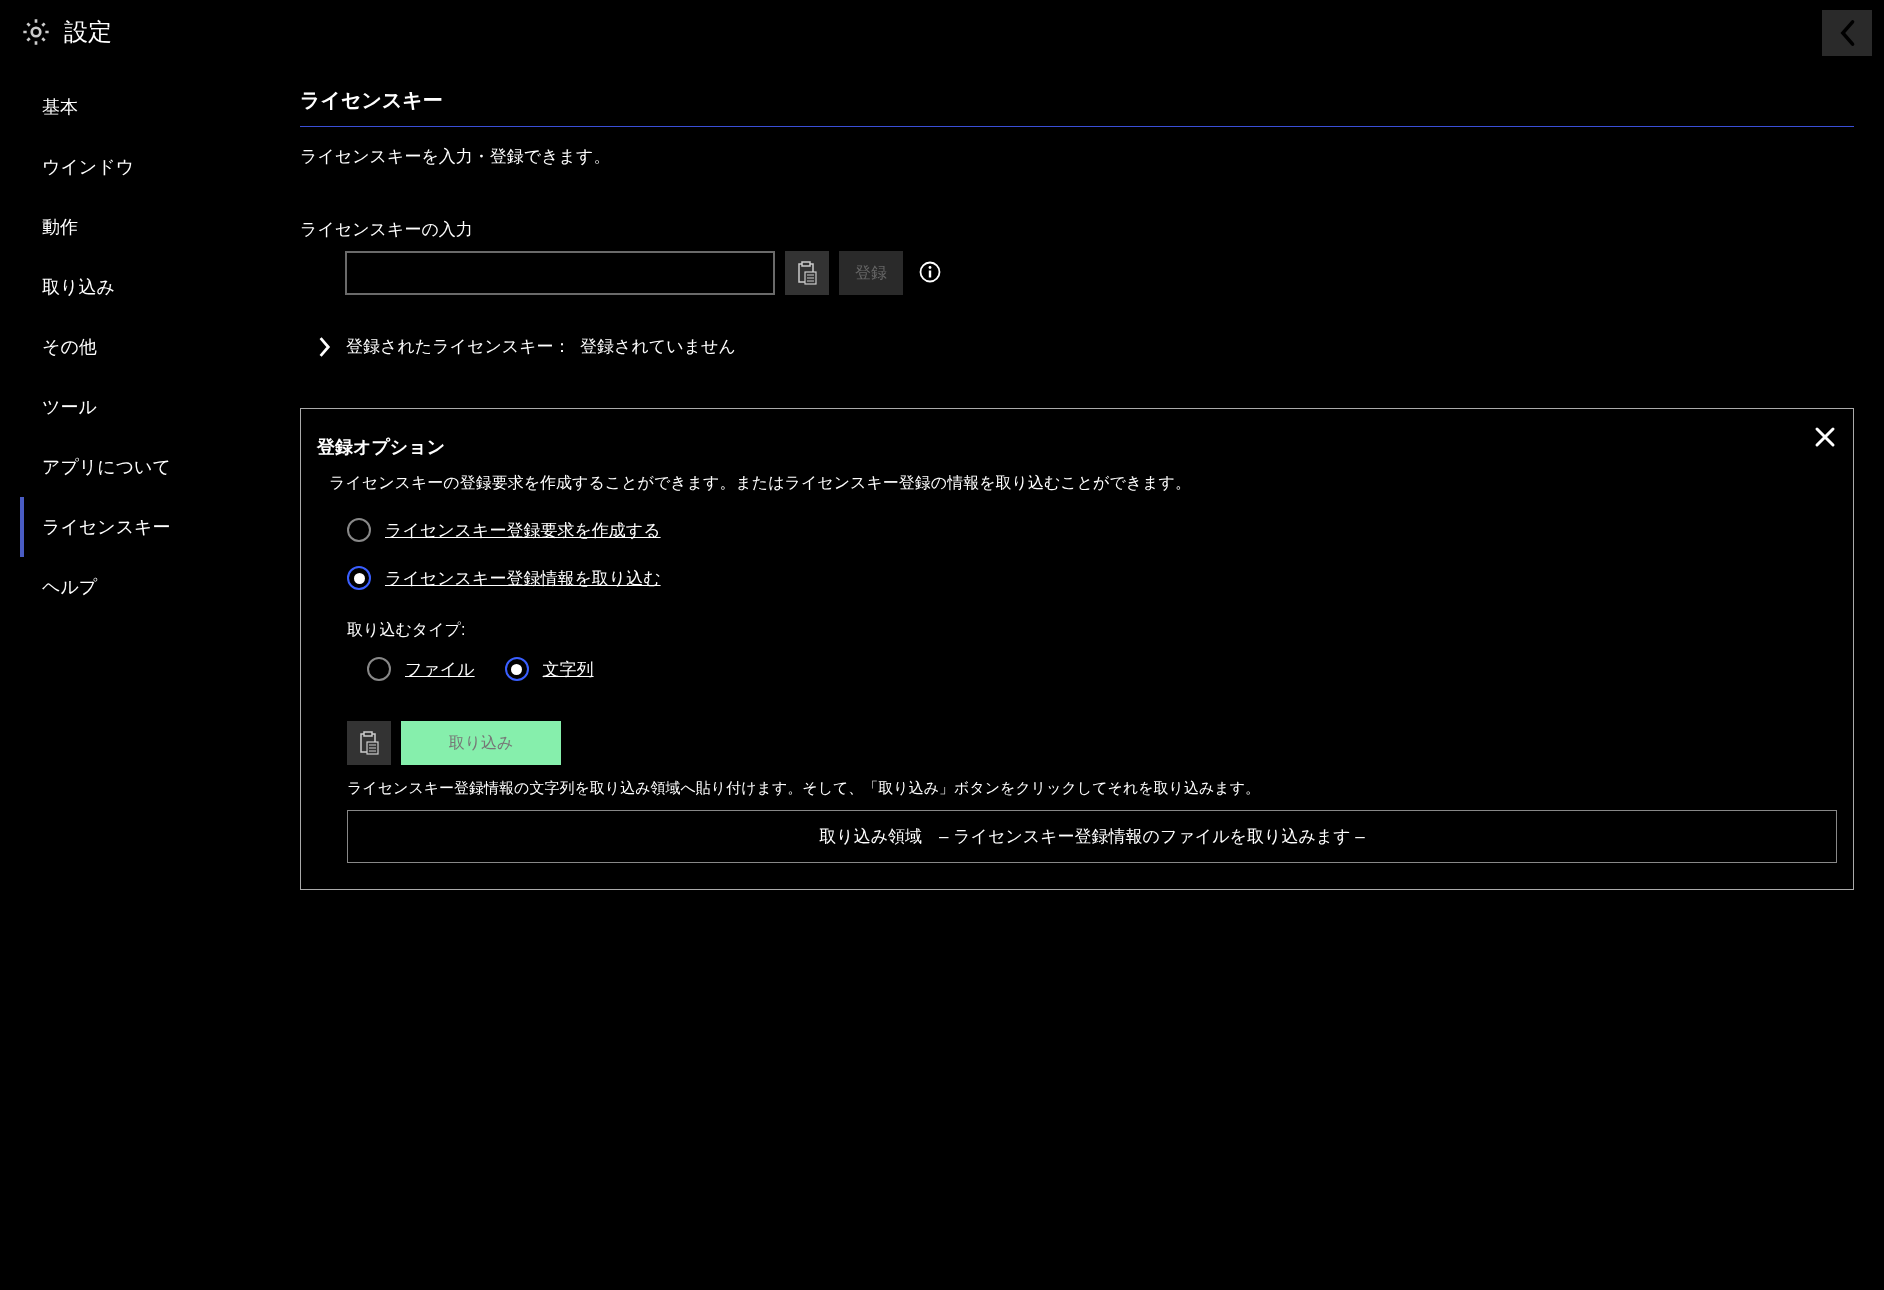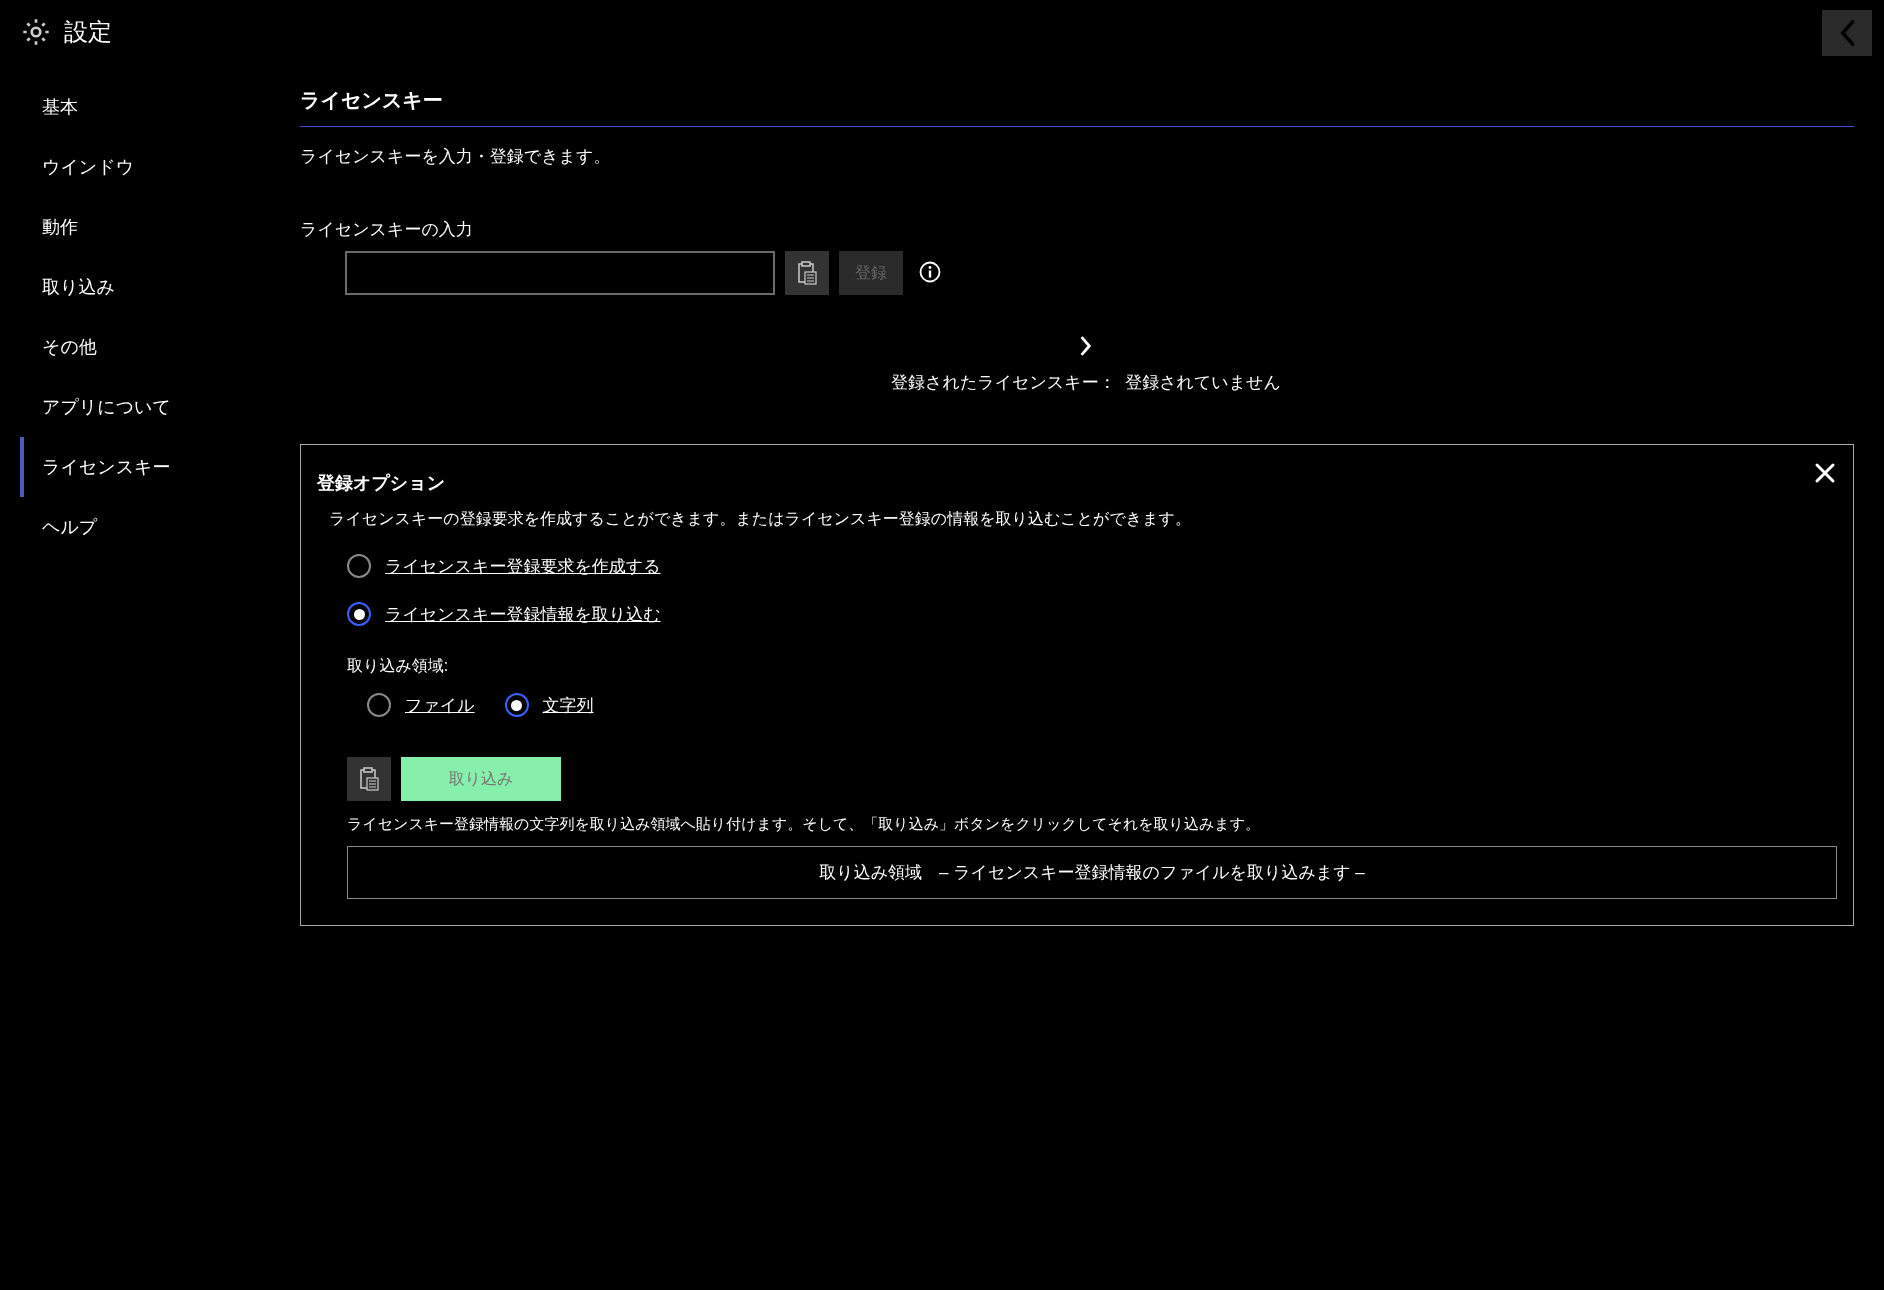--- a/index.html
+++ b/index.html
@@ -117,21 +117,20 @@
       margin-left: 6px;
       cursor: pointer;
     }
     .expand-row {
       display: flex;
       align-items: center;
       gap: 14px;
       margin-top: 40px;
       margin-left: 18px;
       cursor: pointer;
-      flex-direction: column;
     }
     .registered-label {
       font-size: 17px;
     }
     .panel {
       border: 1px solid #aaa;
       margin-top: 50px;
       padding: 26px 16px;
       position: relative;
     }
@@ -243,20 +242,21 @@
   </button>
 </div>
 
 <div class="main">
   <div class="sidebar">
     <div class="sidebar-item"><span>基本</span></div>
     <div class="sidebar-item"><span>ウインドウ</span></div>
     <div class="sidebar-item"><span>動作</span></div>
     <div class="sidebar-item"><span>取り込み</span></div>
     <div class="sidebar-item"><span>その他</span></div>
+    <div class="sidebar-item"><span>ツール</span></div>
     <div class="sidebar-item"><span>アプリについて</span></div>
     <div class="sidebar-item selected"><span>ライセンスキー</span></div>
     <div class="sidebar-item"><span>ヘルプ</span></div>
   </div>
 
   <div class="content">
     <div class="section-title">ライセンスキー</div>
     <div class="section-desc">ライセンスキーを入力・登録できます。</div>
 
     <div class="field-label">ライセンスキーの入力</div>
@@ -306,21 +306,21 @@
           <span class="radio-label">ライセンスキー登録要求を作成する</span>
         </div>
         <div class="radio-option">
           <span class="radio-circle selected">
               <span class="radio-dot"></span>
             </span>
           <span class="radio-label">ライセンスキー登録情報を取り込む</span>
         </div>
       </div>
 
-      <div class="import-type-label">取り込み領域:</div>
+      <div class="import-type-label">取り込むタイプ:</div>
       <div class="import-type-group">
         <div class="radio-option" style="margin-bottom:0">
           <span class="radio-circle"></span>
           <span class="radio-label">ファイル</span>
         </div>
         <div class="radio-option" style="margin-bottom:0">
           <span class="radio-circle selected">
               <span class="radio-dot"></span>
             </span>
           <span class="radio-label">文字列</span>

